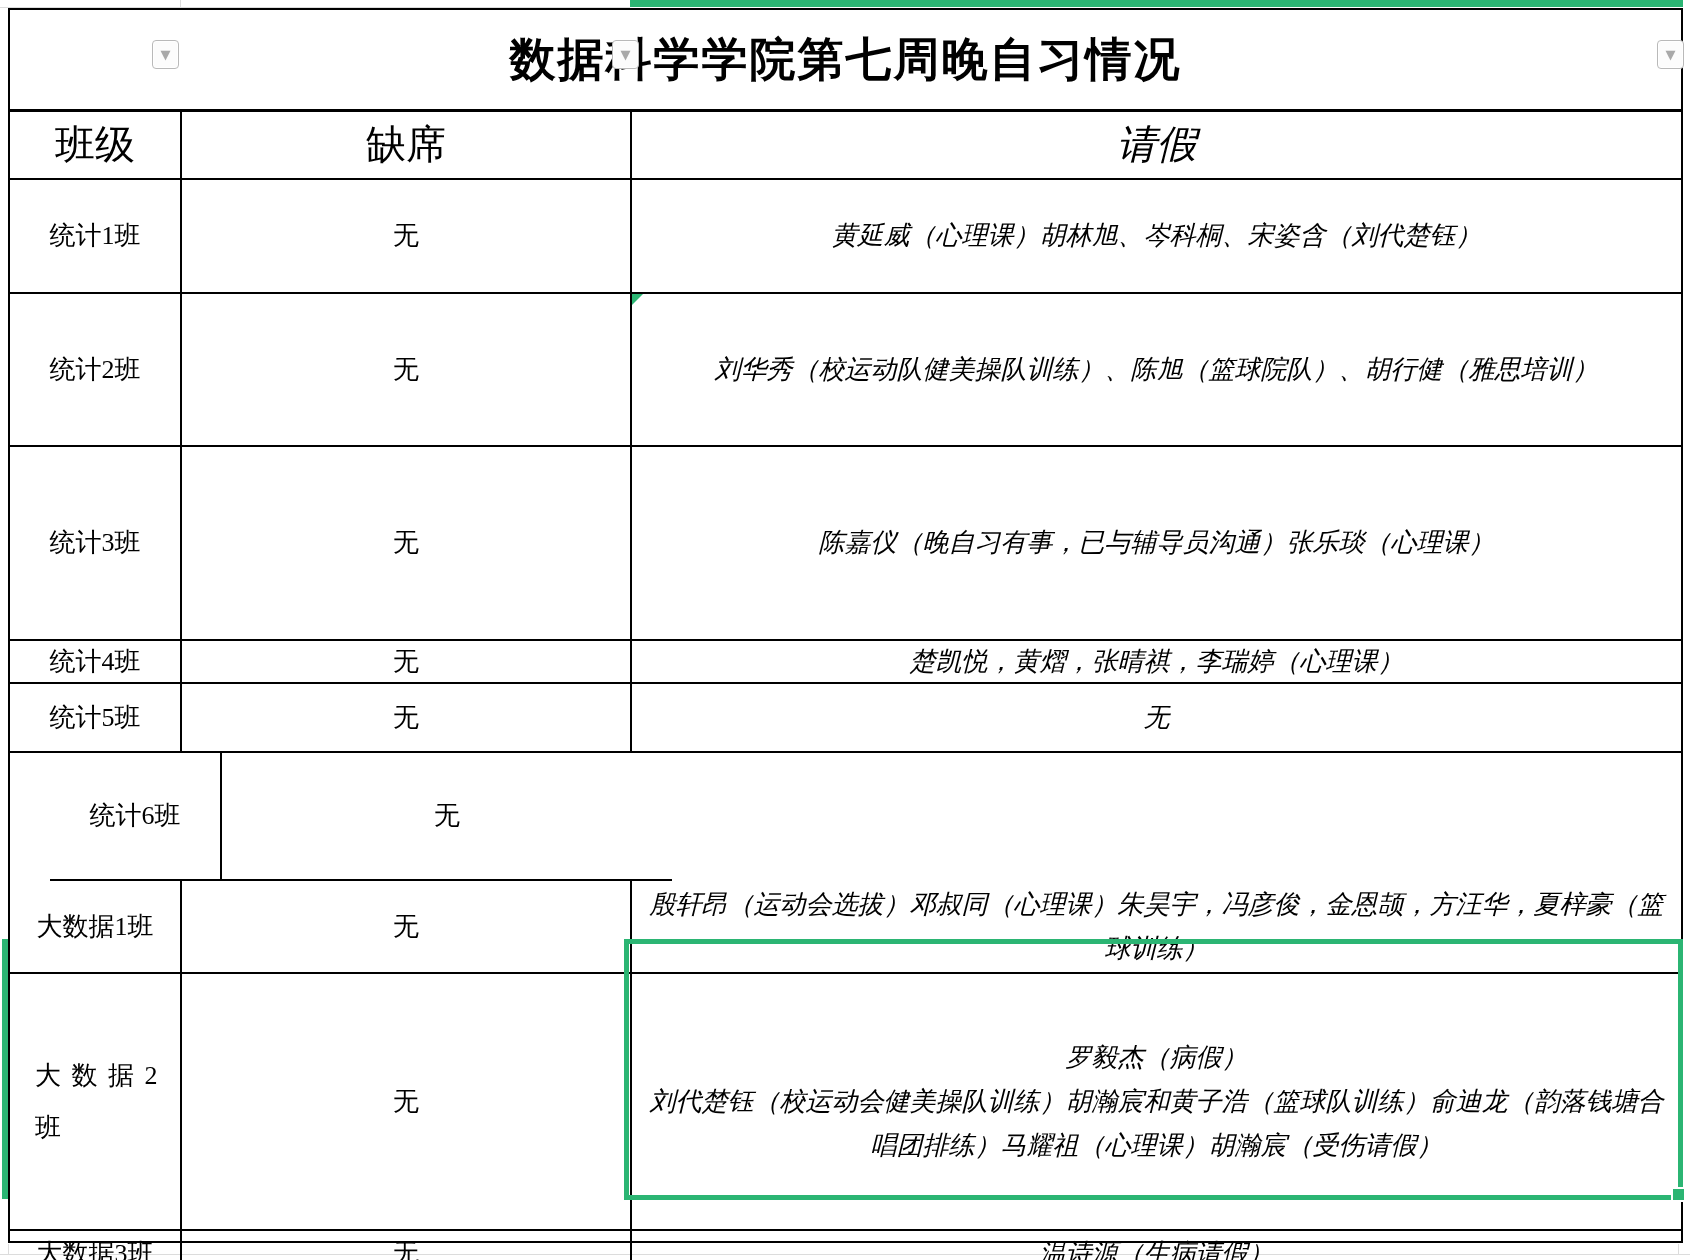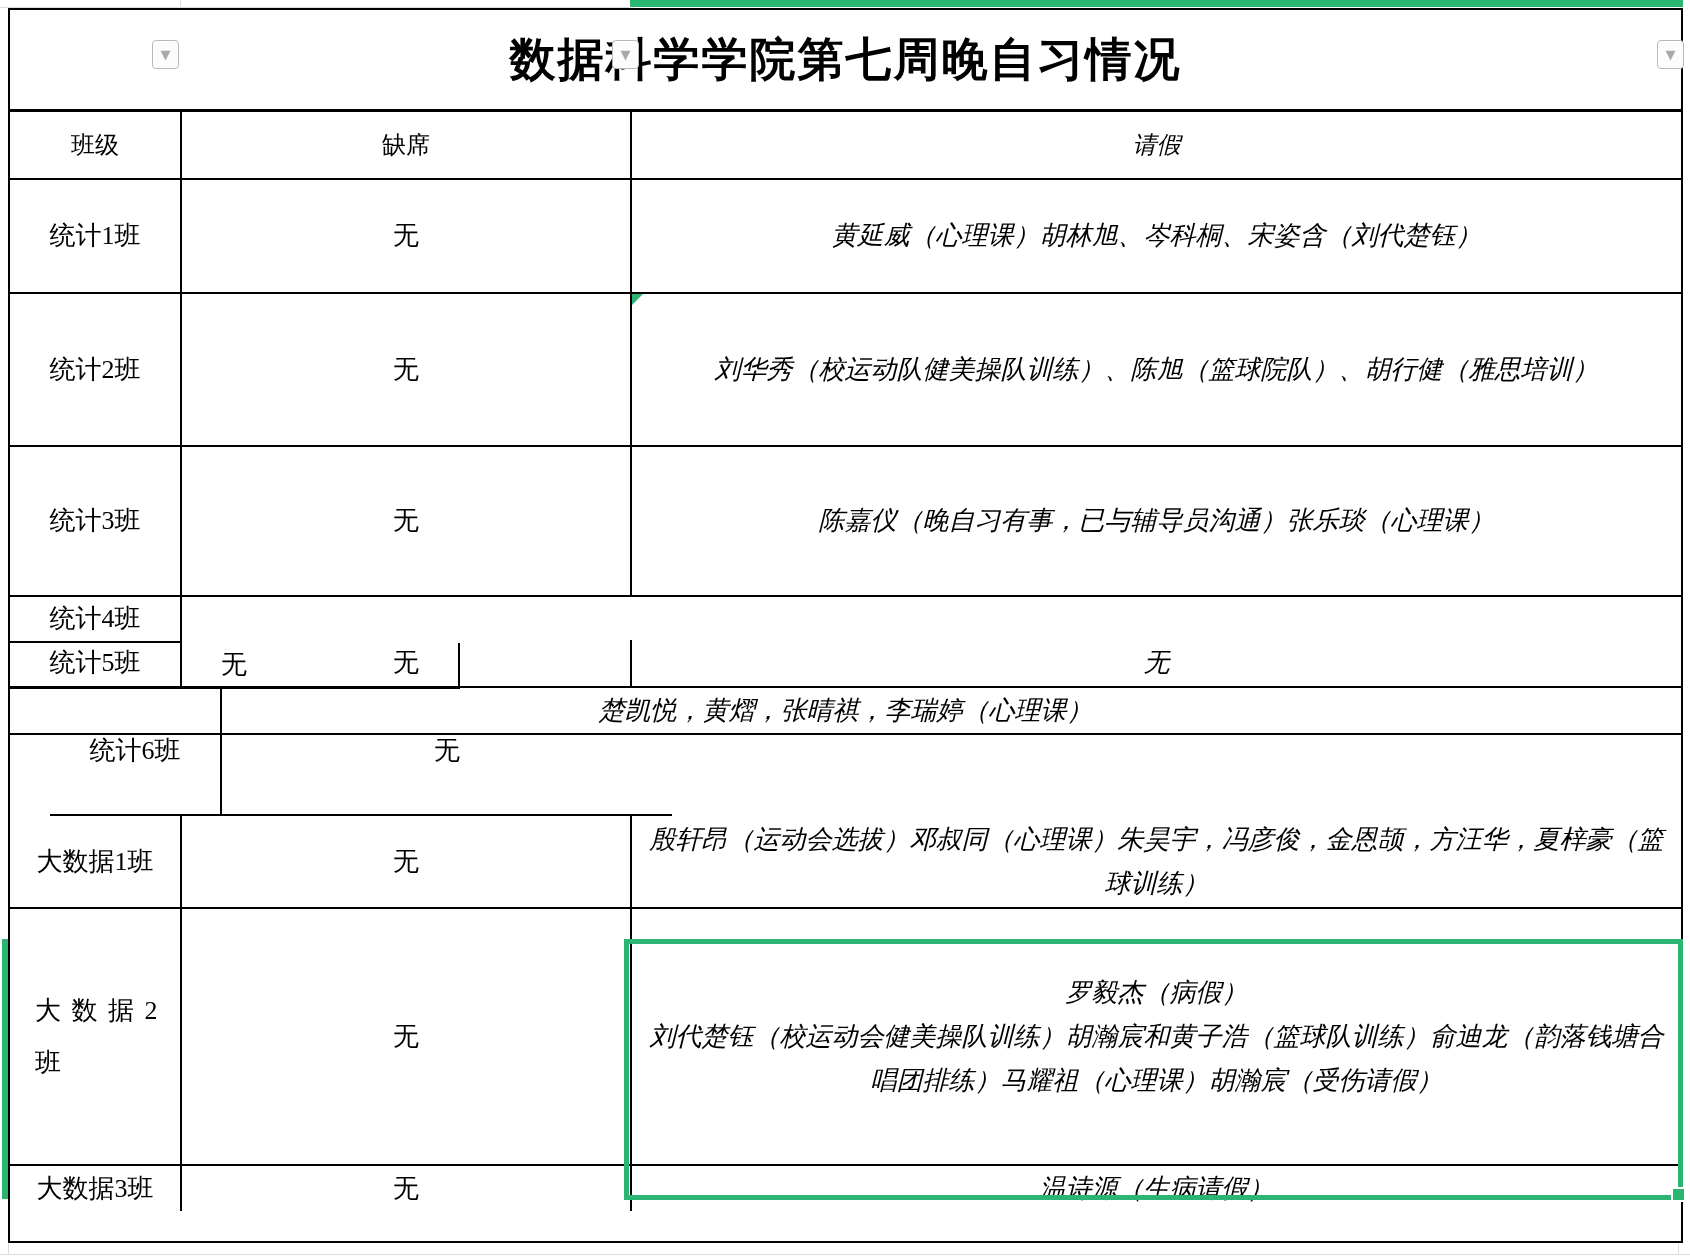--- a/index.html
+++ b/index.html
@@ -31,25 +31,25 @@
         border-right:2px solid #000;border-bottom:2px solid #000;padding:0 14px;}
   .cell:last-child{border-right:none;}
   .c1{width:172px;flex:none;}
   .c2{width:450px;flex:none;}
   .c3{flex:1;font-style:italic;}
   .row-last .cell{border-bottom:none;}
 
   .title-row{height:102px;position:relative;display:flex;align-items:center;
              justify-content:center;border-bottom:3px solid #000;box-sizing:border-box;}
   .title-text{font-size:46px;font-weight:700;letter-spacing:2px;}
-  .header-row .cell{font-size:24px;}
+  .header-row .cell{font-size:40px;}
   .header-row{height:68px;}
 
-  .h-r1{height:114px;} .h-r2{height:153px;} .h-r3{height:150px;}
-  .h-r4{height:43px;flex-direction:column;}  .h-r5{height:48px;}  .h-r6{height:128px;padding-left:40px;}
+  .h-r1{height:114px;} .h-r2{height:153px;} .h-r3{height:194px;}
+  .h-r4{height:43px;}  .h-r5{height:69px;}  .h-r6{height:128px;padding-left:40px;}
   .h-r7{height:93px;border-radius:12px;}  .h-r8{height:257px;} .h-r9{height:45px;}
 
   .cell.left-justified{justify-content:flex-start;text-align:left;padding-left:25px;
                        letter-spacing:2px;line-height:52px;}
 
   
   .filter-btn{position:absolute;top:30px;width:27px;height:29px;background:#fcfcfc;
               border:1px solid #b9b9b9;border-radius:4px;display:flex;align-items:center;
               justify-content:center;box-sizing:border-box;box-shadow:0 0 0 1px #ffffff inset;}
   .filter-btn .arrow{font-size:13px;color:#a9a9a9;line-height:1;

